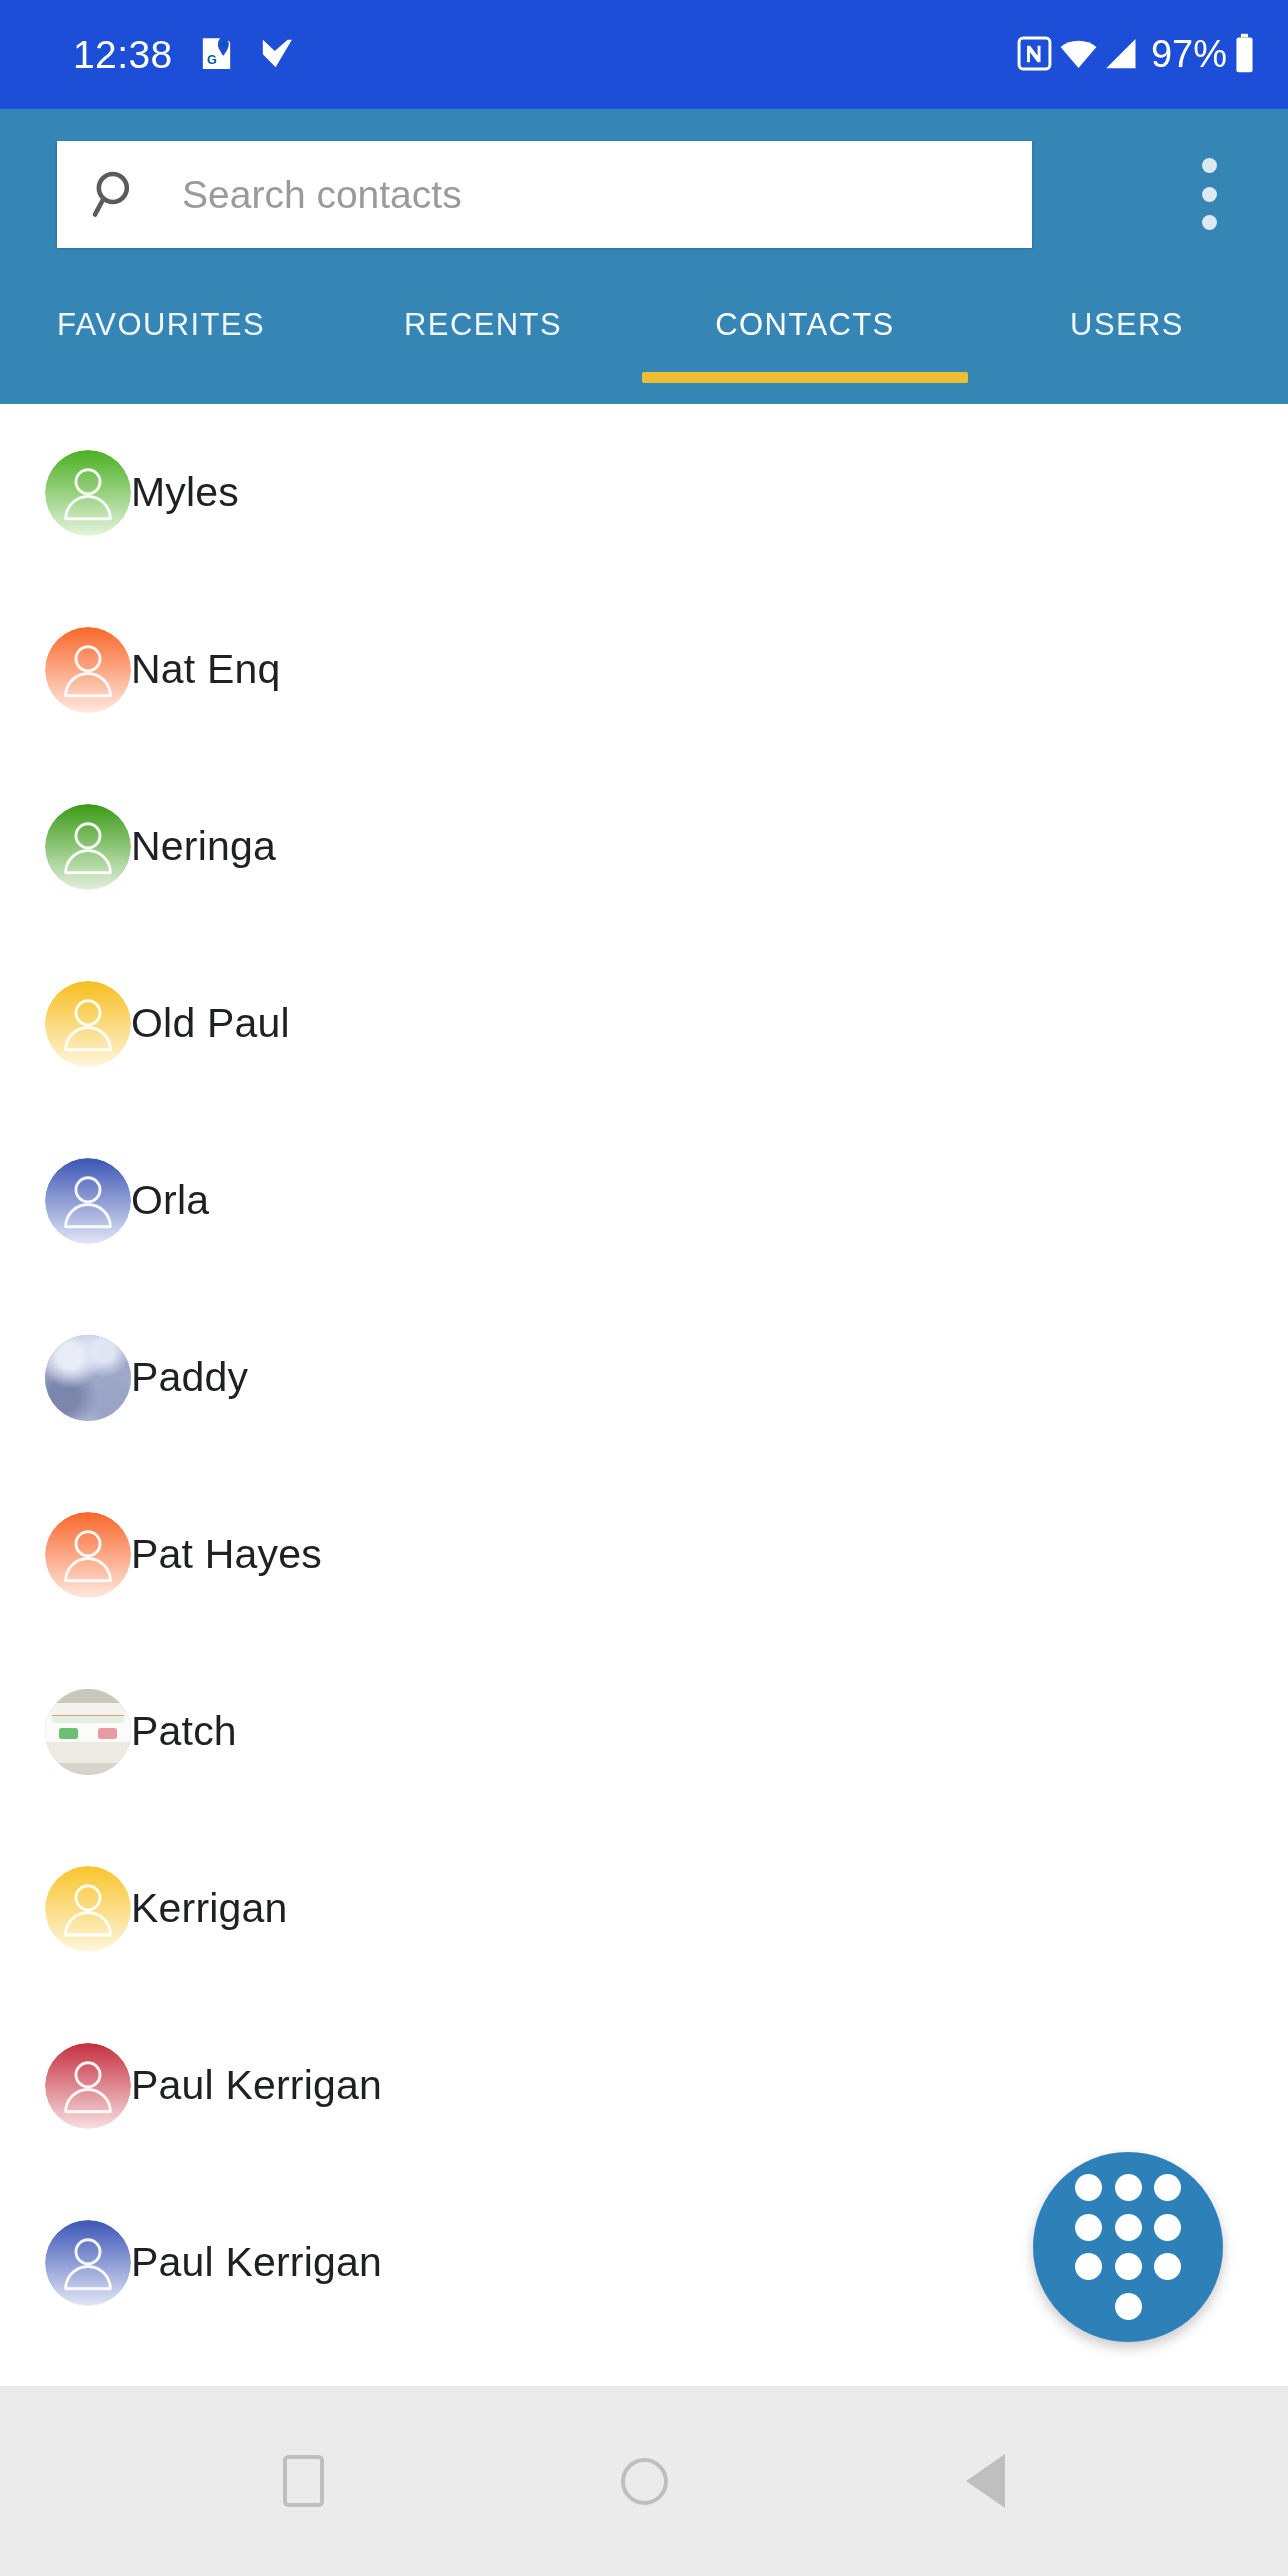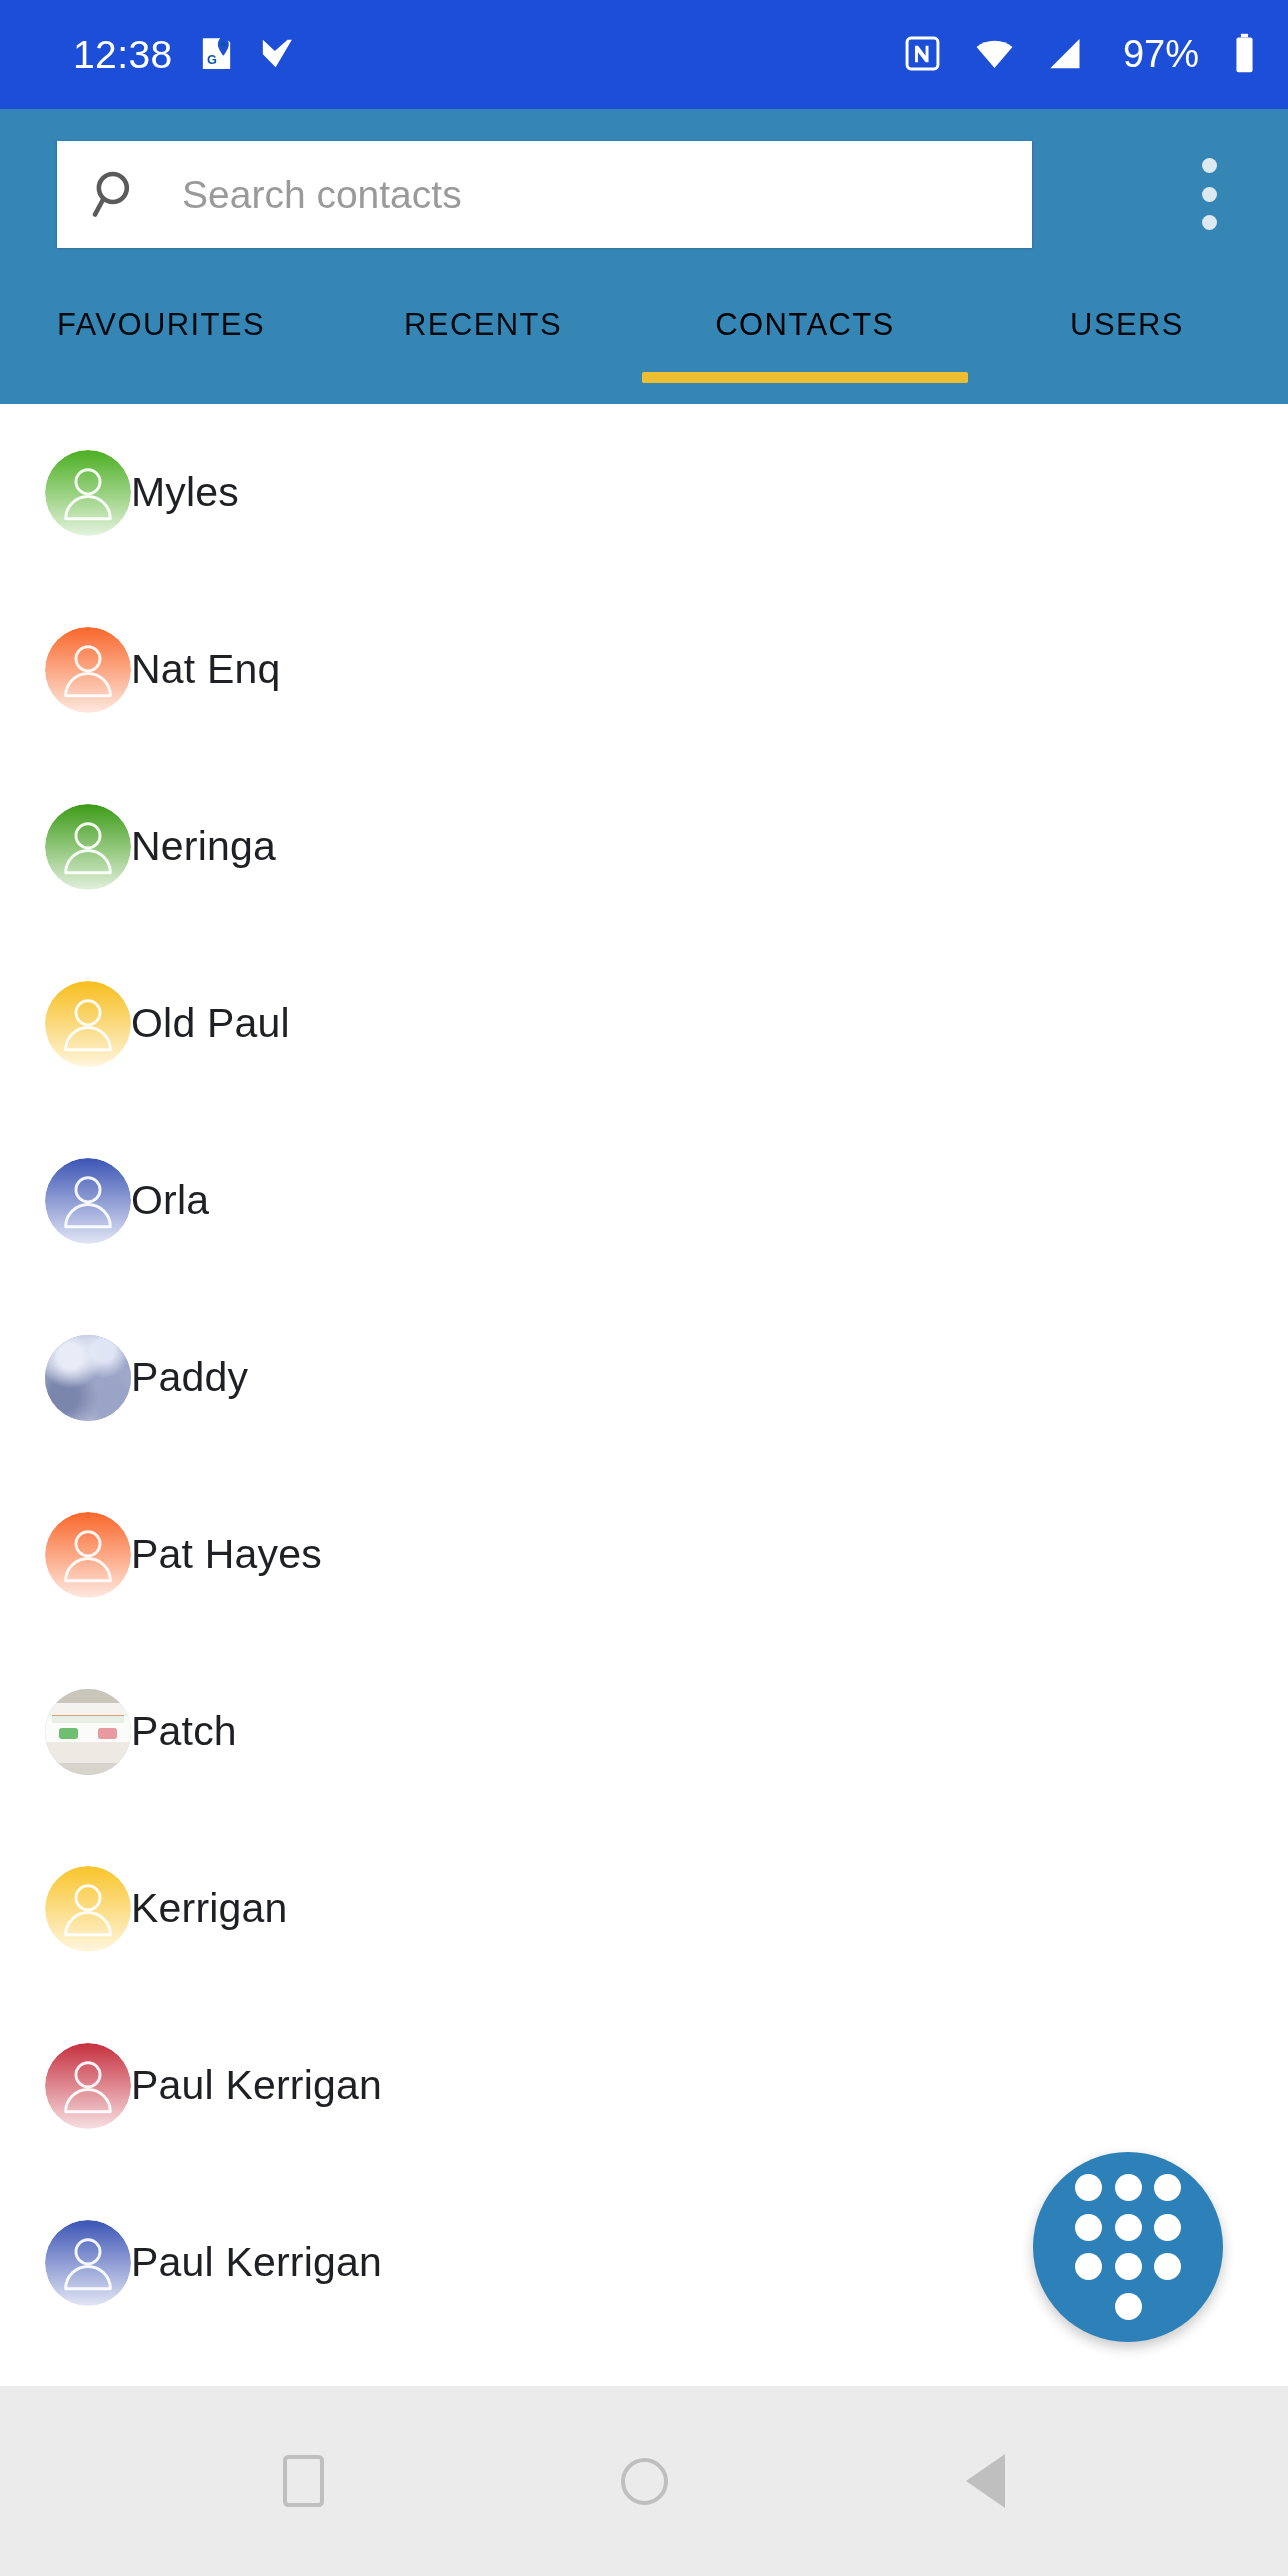--- a/index.html
+++ b/index.html
@@ -12,21 +12,21 @@
 
   
   .statusbar {
     position:absolute; top:0; left:0; width:1288px; height:109px;
     background:#1d4ed8; display:flex; align-items:center;
     padding:0 30px 0 73px;
   }
   .sb-clock { color:#ffffff; font-size:39px; letter-spacing:0.4px; }
   .sb-left-icons { display:flex; align-items:center; gap:19.7px; margin-left:23px; }
   .sb-spacer { flex:1; }
-  .sb-right-icons { display:flex; align-items:center; gap:32px; }
+  .sb-right-icons { display:flex; align-items:center; gap:4px; }
   .sb-batt-pct { color:#ffffff; font-size:38px; margin-left:5.4px; }
 
   
   .header {
     position:absolute; top:109px; left:0; width:1288px; height:295px;
     background:#3585B5;
   }
   .searchrow {
     position:absolute; top:32px; left:0; width:1288px; height:107px;
     display:flex; align-items:flex-start;
@@ -47,21 +47,21 @@
   
   .tabs {
     position:absolute; top:159px; left:0; width:1288px; height:136px;
     display:flex;
   }
   .tab {
     flex:1; position:relative; display:flex; align-items:flex-start;
     justify-content:center; padding-top:39px;
   }
   .tab-label {
-    color:#000000; font-size:31px; letter-spacing:1.4px; opacity:.93;
+    color:#ffffff; font-size:31px; letter-spacing:1.4px; opacity:.93;
   }
   .tab.active .tab-label { opacity:1; }
   .tab .underline {
     position:absolute; bottom:21.5px; left:50%; transform:translateX(-50%);
     width:326px; height:10.7px; background:transparent; border-radius:1.8px;
   }
   .tab.active .underline { background:#EDBE32; }
 
   
   .list {

